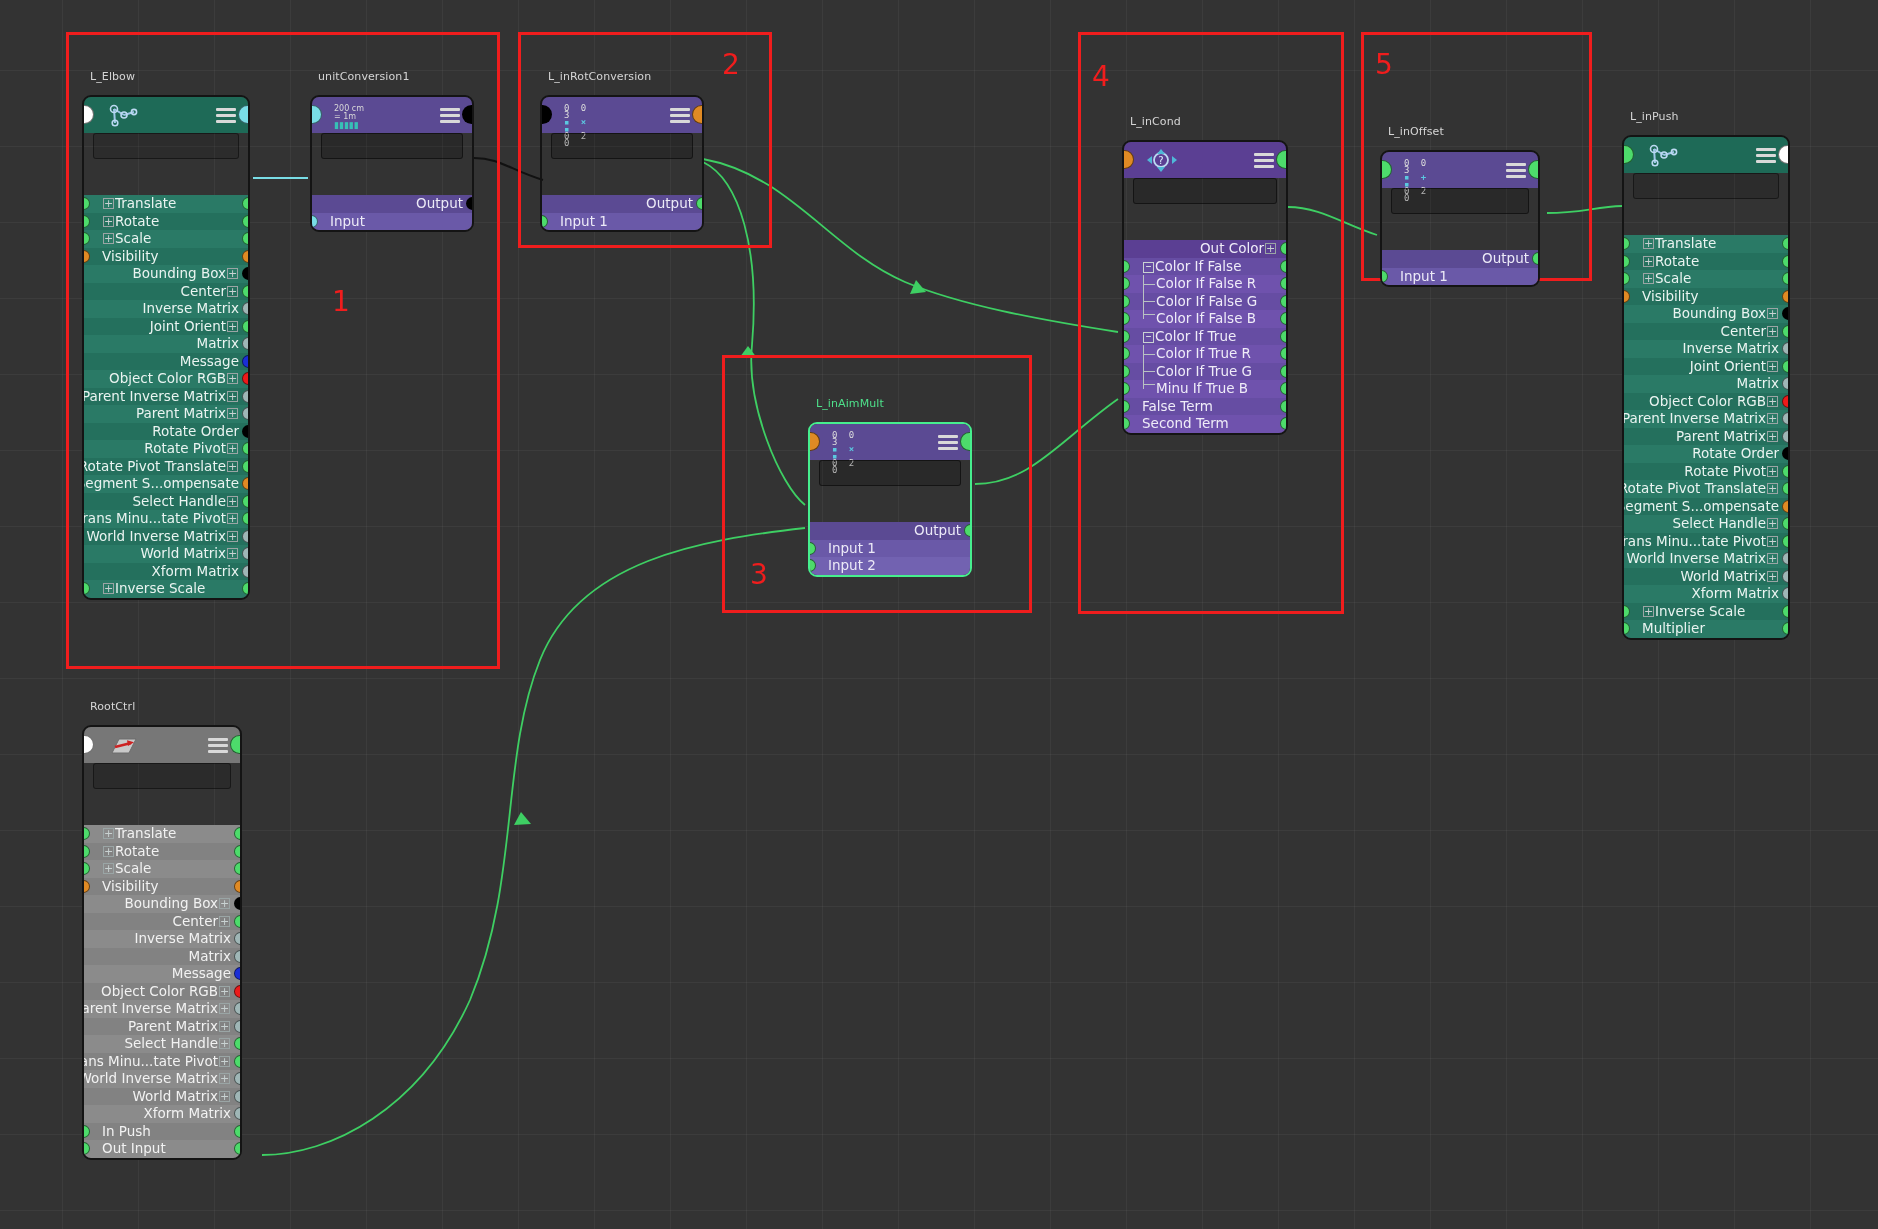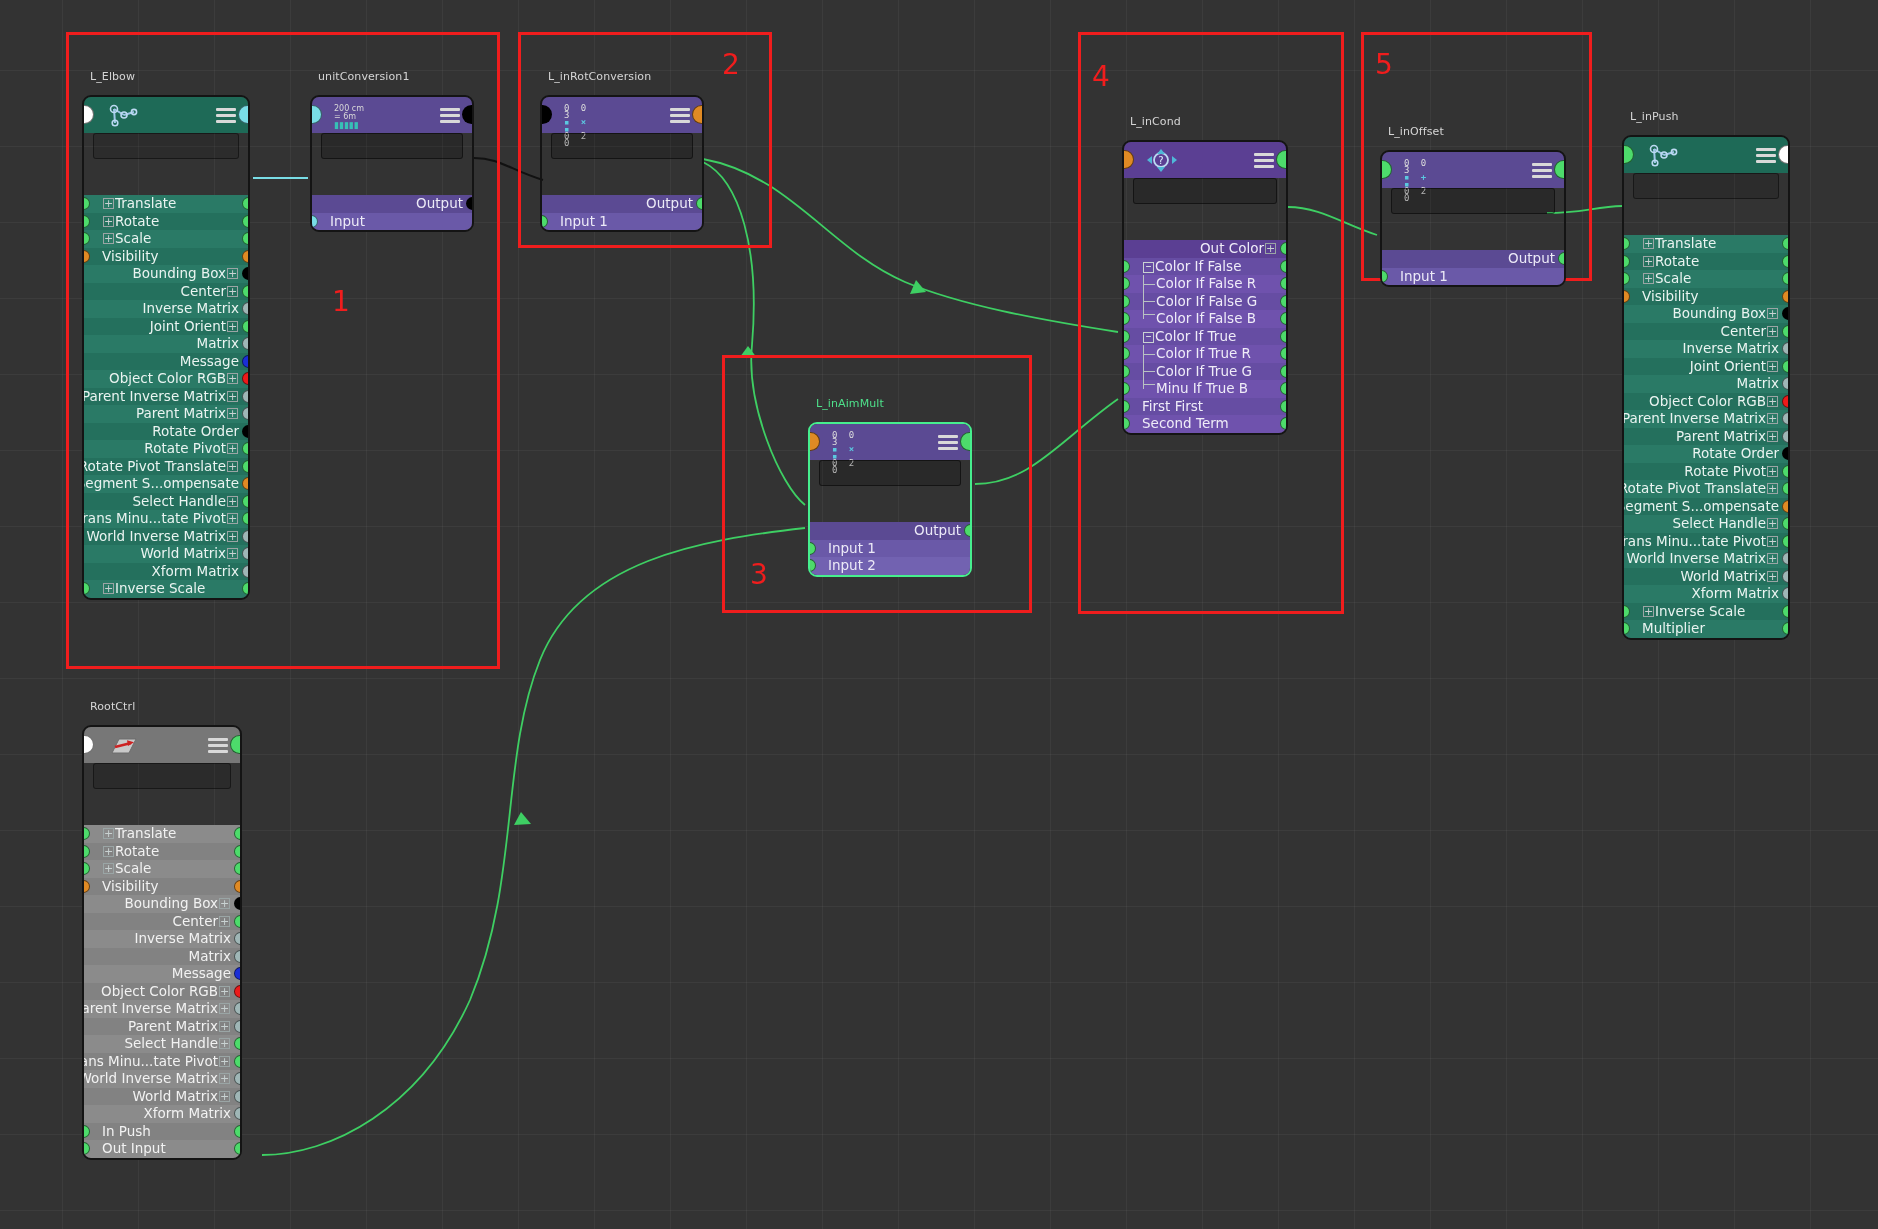--- a/index.html
+++ b/index.html
@@ -412,21 +412,21 @@
         </div>
     </div>
   </div>
 
   <div class="node" style="left:310px;top:95px;width:164px;">
     <div class="node-title">unitConversion1</div>
     <div class="node-body util">
       <div class="node-header">
         <div class="unitico">
           <div>200 cm</div>
-          <div>= 6m</div>
+          <div>= 1m</div>
           <div class="bars">▮▮▮▮▮</div>
         </div>
         <div class="burger">
             <i></i>
             <i></i>
             <i></i>
           </div>
         <div class="plug hdr L p-cyan"></div>
         <div class="plug hdr R p-black"></div>
       </div>
@@ -578,34 +578,34 @@
             <span class="plug L p-green" style="top: 2px;"></span>
             <span class="plug R p-green" style="top: 2px;"></span>
           </div>
           <div class="row sub">
             <span class="tree last"></span>
             <span class="lbl">Minu If True B</span>
             <span class="plug L p-green" style="top: 2px;"></span>
             <span class="plug R p-green" style="top: 2px;"></span>
           </div>
           <div class="row in">
-            <span class="lbl">First First</span>
+            <span class="lbl">False Term</span>
             <span class="plug L p-green" style="top: 2px;"></span>
             <span class="plug R p-green" style="top: 2px;"></span>
           </div>
           <div class="row in">
             <span class="lbl">Second Term</span>
             <span class="plug L p-green" style="top: 2px;"></span>
             <span class="plug R p-green" style="top: 2px;"></span>
           </div>
         </div>
     </div>
   </div>
 
-  <div class="node" style="left:1380px;top:150px;width:186px;">
+  <div class="node" style="left:1380px;top:150px;width:160px;">
     <div class="node-title">L_inOffset</div>
     <div class="node-body util">
       <div class="node-header">
         <div class="mini-matrix">
           <span>0 0 3</span><br>
           <span class="mid">▪ <b>+</b> ▪</span><br>
           <span>0 2 0</span>
         </div>
         <div class="burger">
             <i></i>

